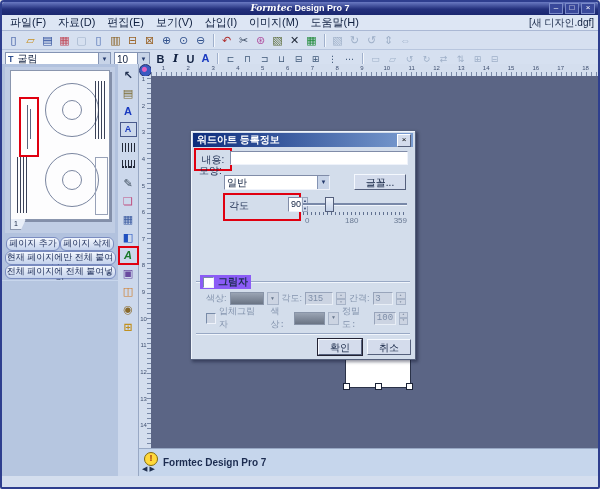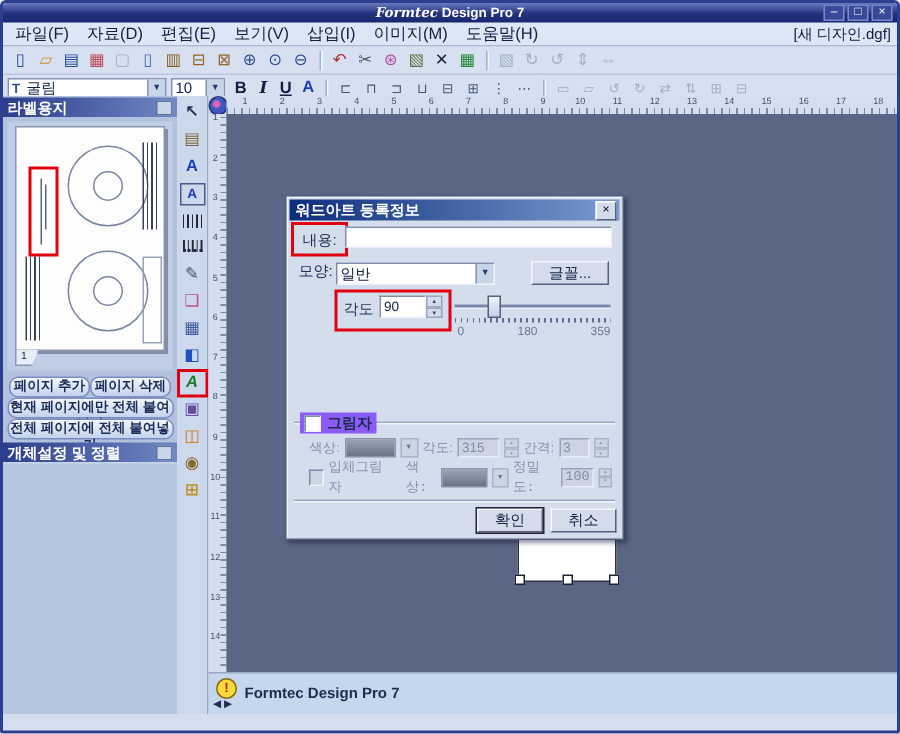--- a/index.html
+++ b/index.html
@@ -50,21 +50,21 @@
   .disc{position:absolute;border:1px solid #7a86a0;border-radius:50%;}
   .stripes{position:absolute;background:repeating-linear-gradient(90deg,#3a4258 0 1px,transparent 1px 3px);}
   .outl{position:absolute;border:1px solid #98a2b8;}
   .hl{border:2px solid #e00010 !important;}
   .spine{position:absolute;left:8px;top:26px;width:16px;height:56px;background:#fff;}
   .spine i{position:absolute;left:6px;top:6px;width:1px;height:44px;background:#5a6680;}
   .spine i+i{left:9px;height:30px;top:10px;}
   .tab1{position:absolute;left:5px;top:152px;width:16px;height:11px;background:#e8eef8;
     border:1px solid #8a96ae;border-top:none;clip-path:polygon(0 0,100% 0,68% 100%,0 100%);
     font-size:7px;line-height:10px;padding-left:3px;box-sizing:border-box;}
-  .sbtns{padding:1px 2px;display:flex;flex-wrap:wrap;gap:0;justify-content:center;font-weight:bold;}
+  .sbtns{padding:1px 2px;display:flex;flex-wrap:wrap;gap:0;justify-content:center;}
   .pill{background:linear-gradient(180deg,#f2f6fd,#c4d2ec);border:1px solid #7a8cc0;border-radius:6px;
     font-size:9px;height:12px;line-height:11px;text-align:center;color:#1c2c58;}
   .pill.half{width:52px;} .pill.full{width:109px;}
   .siderest{flex:1;background:#b6c6e0;border-top:1px solid #c8d6ec;}
   
   .vtoolbar{position:absolute;left:116px;top:62px;width:21px;bottom:11px;background:#ccd8ec;
     border-right:1px solid #98a8c4;display:flex;flex-direction:column;align-items:center;
     padding-top:4px;gap:3px;box-sizing:border-box;}
   .vbtn{width:17px;height:15px;font-size:11px;line-height:15px;text-align:center;font-weight:bold;}
   .vbtn.boxed{border:1px solid #4a5a8c;box-sizing:border-box;line-height:12px;font-size:9px;}
@@ -99,27 +99,27 @@
     display:flex;align-items:center;padding:0 2px 0 4px;margin:2px 2px 0 2px;}
   .dlg-close{margin-left:auto;width:12px;height:11px;background:#d4dcec;color:#000;
     border:1px solid;border-color:#fff #55607c #55607c #fff;font-size:8px;line-height:10px;text-align:center;font-weight:normal;}
   .redbox{position:absolute;border:2px solid #e00010;}
   .lbl{color:#1c2c50;}
   .sunken{background:#fff;border:1px solid;border-color:#808ca8 #eef2fa #eef2fa #808ca8;box-sizing:border-box;}
   .raised{background:#d4dcec;border:1px solid;border-color:#f4f8fe #55607c #55607c #f4f8fe;box-sizing:border-box;}
   .contentbox{left:3px;top:17px;width:34px;height:19px;display:flex;align-items:center;justify-content:center;}
   .dinput{position:absolute;left:39px;top:20px;width:178px;height:14px;padding-left:2px;overflow:hidden;}
   .seltext{display:inline-block;background:#0b2a6e;color:#fff;font-size:9px;line-height:12px;padding:0 2px;white-space:nowrap;margin-top:24px;}
-  .shapelbl{position:absolute;left:8px;top:43px;}
+  .shapelbl{position:absolute;left:8px;top:33px;}
   .ddown{position:absolute;left:33px;top:44px;width:106px;height:15px;display:flex;align-items:center;}
   .fontbtn{position:absolute;left:163px;top:43px;width:52px;height:16px;text-align:center;line-height:15px;}
   .anglebox{left:32px;top:62px;width:74px;height:24px;}
   .anglelbl{position:absolute;left:4px;top:4px;}
   .spinfld{position:absolute;left:28px;top:2px;width:42px;height:15px;display:flex;}
-  .spinval{flex:1;padding-left:2px;font-size:9px;line-height:13px;}
+  .spinval{flex:1;padding-left:2px;font-size:9px;line-height:13px;margin-left:35px;}
   .spin{width:11px;display:flex;flex-direction:column;}
   .spin b{flex:1;font-size:4px;line-height:5px;text-align:center;background:#d4dcec;
     border:1px solid #98a4bc;color:#344a74;font-weight:normal;}
   .slider{position:absolute;left:112px;top:64px;width:104px;height:32px;}
   .track{position:absolute;left:0;right:0;top:8px;height:2px;background:#7888a8;box-shadow:0 1px 0 #f0f5fc;}
   .thumb{position:absolute;left:22px;top:2px;width:7px;height:13px;
     background:linear-gradient(180deg,#eef3fb,#c2d0e8);border:1px solid #55607c;}
   .ticks{position:absolute;left:0;right:0;top:17px;height:3px;
     background:repeating-linear-gradient(90deg,#607090 0 1px,transparent 1px 4px);}
   .slabels{position:absolute;left:0;right:0;top:21px;font-size:8px;color:#6a7a94;}
@@ -245,24 +245,20 @@
         <span class="tbtn mini dis">↺</span>
         <span class="tbtn mini dis">↻</span>
         <span class="tbtn mini dis">⇄</span>
         <span class="tbtn mini dis">⇅</span>
         <span class="tbtn mini dis">⊞</span>
         <span class="tbtn mini dis">⊟</span>
       </span>
   </div>
 
   <div class="sidebar">
-    <div class="phead">
-      <span>라벨용지</span>
-      <span class="min"></span>
-    </div>
     <div class="preview">
       <div class="page">
         <div class="spine hl">
             <i></i>
             <i></i>
           </div>
         <div class="disc" style="left:34px;top:12px;width:52px;height:52px"></div>
         <div class="disc" style="left:51px;top:29px;width:18px;height:18px"></div>
         <div class="stripes" style="left:84px;top:10px;width:11px;height:58px"></div>
         <div class="disc" style="left:34px;top:82px;width:52px;height:52px"></div>
@@ -270,24 +266,20 @@
         <div class="stripes" style="left:6px;top:86px;width:11px;height:56px"></div>
         <div class="outl" style="left:84px;top:86px;width:11px;height:56px"></div>
       </div>
       <div class="tab1">1</div>
     </div>
     <div class="sbtns">
       <span class="pill half">페이지 추가</span>
       <span class="pill half">페이지 삭제</span>
       <span class="pill full">현재 페이지에만 전체 붙여넣기</span>
       <span class="pill full">전체 페이지에 전체 붙여넣기</span>
-    </div>
-    <div class="phead">
-      <span>개체설정 및 정렬</span>
-      <span class="min"></span>
     </div>
     <div class="siderest"></div>
   </div>
 
   <div class="vtoolbar" id="vtools">
       <div class="vbtn" style="color: rgb(32, 48, 80);">↖</div>
       <div class="vbtn" style="color: rgb(122, 106, 48);">▤</div>
       <div class="vbtn" style="color: rgb(26, 58, 192);">A</div>
       <div class="vbtn boxed" style="color: rgb(26, 58, 192);">A</div>
       <div class="vbtn">

